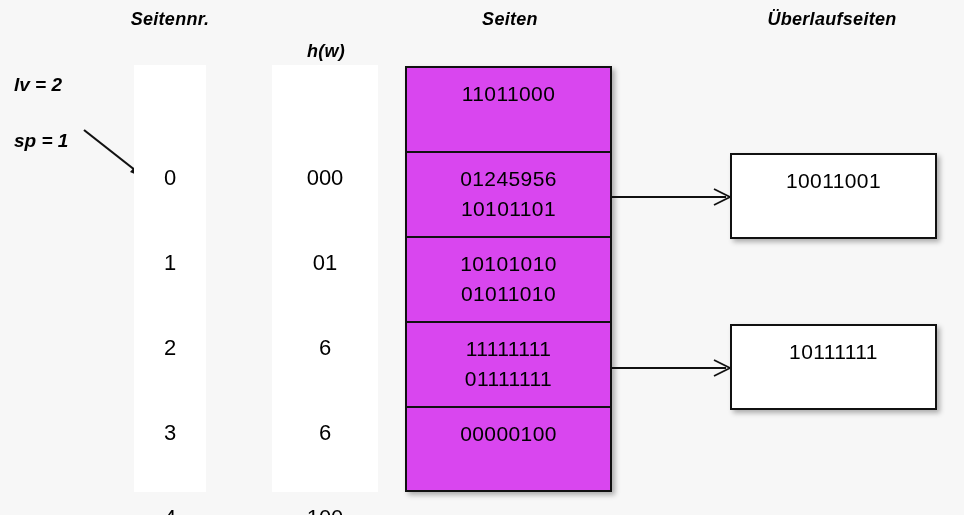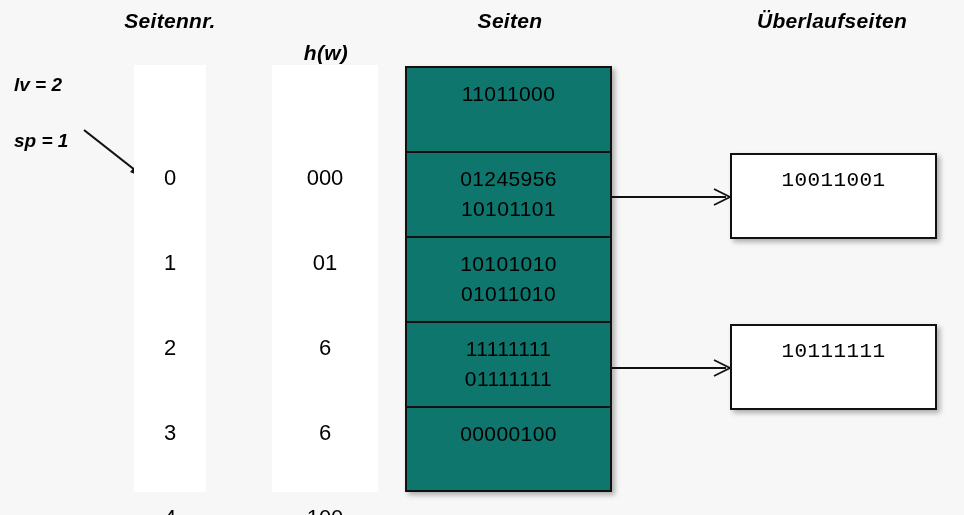--- a/index.html
+++ b/index.html
@@ -14,21 +14,21 @@
     overflow: hidden;
     font-family: "Liberation Sans", sans-serif;
     color: #000;
   }
 
   
   .col-header {
     position: absolute;
     font-style: italic;
     font-weight: bold;
-    font-size: 21px;
+    font-size: 18px;
     letter-spacing: 0.3px;
     white-space: nowrap;
     text-align: center;
   }
   #hdr-seitennr { left: 108px; top: 9px; width: 124px; }
   #hdr-hw       { left: 268px; top: 9px; width: 116px; margin-top: 32px; }
   #hdr-seiten   { left: 420px; top: 9px; width: 180px; }
   #hdr-ueber    { left: 720px; top: 9px; width: 224px; }
 
   
@@ -75,21 +75,21 @@
   .r3 { top: 357px; }
   .r4 { top: 442px; }
 
   
   #seiten-table {
     position: absolute;
     left: 405px;
     top: 66px;
     width: 207px;
     height: 426px;
-    background: #0f766e;
+    background: #d946ef;
     border: 2.5px solid #111;
     box-sizing: border-box;
     box-shadow: 3px 3px 5px rgba(0,0,0,0.30);
   }
   .seiten-row {
     position: absolute;
     left: 0;
     width: 100%;
     box-sizing: border-box;
     border-bottom: 2.5px solid #111;
@@ -120,21 +120,20 @@
     border: 2.5px solid #111;
     box-sizing: border-box;
     box-shadow: 3px 3px 5px rgba(0,0,0,0.30);
     text-align: center;
     padding-top: 14px;
   }
   .ovf-box .val {
     font-size: 21px;
     font-weight: 500;
     letter-spacing: 0.4px;
-    font-family: Liberation Mono, monospace;
   }
   #ovf-0 { top: 153px; }
   #ovf-1 { top: 324px; }
 
   
   .connector {
     position: absolute;
     left: 610px;
     width: 124px;
     height: 20px;

